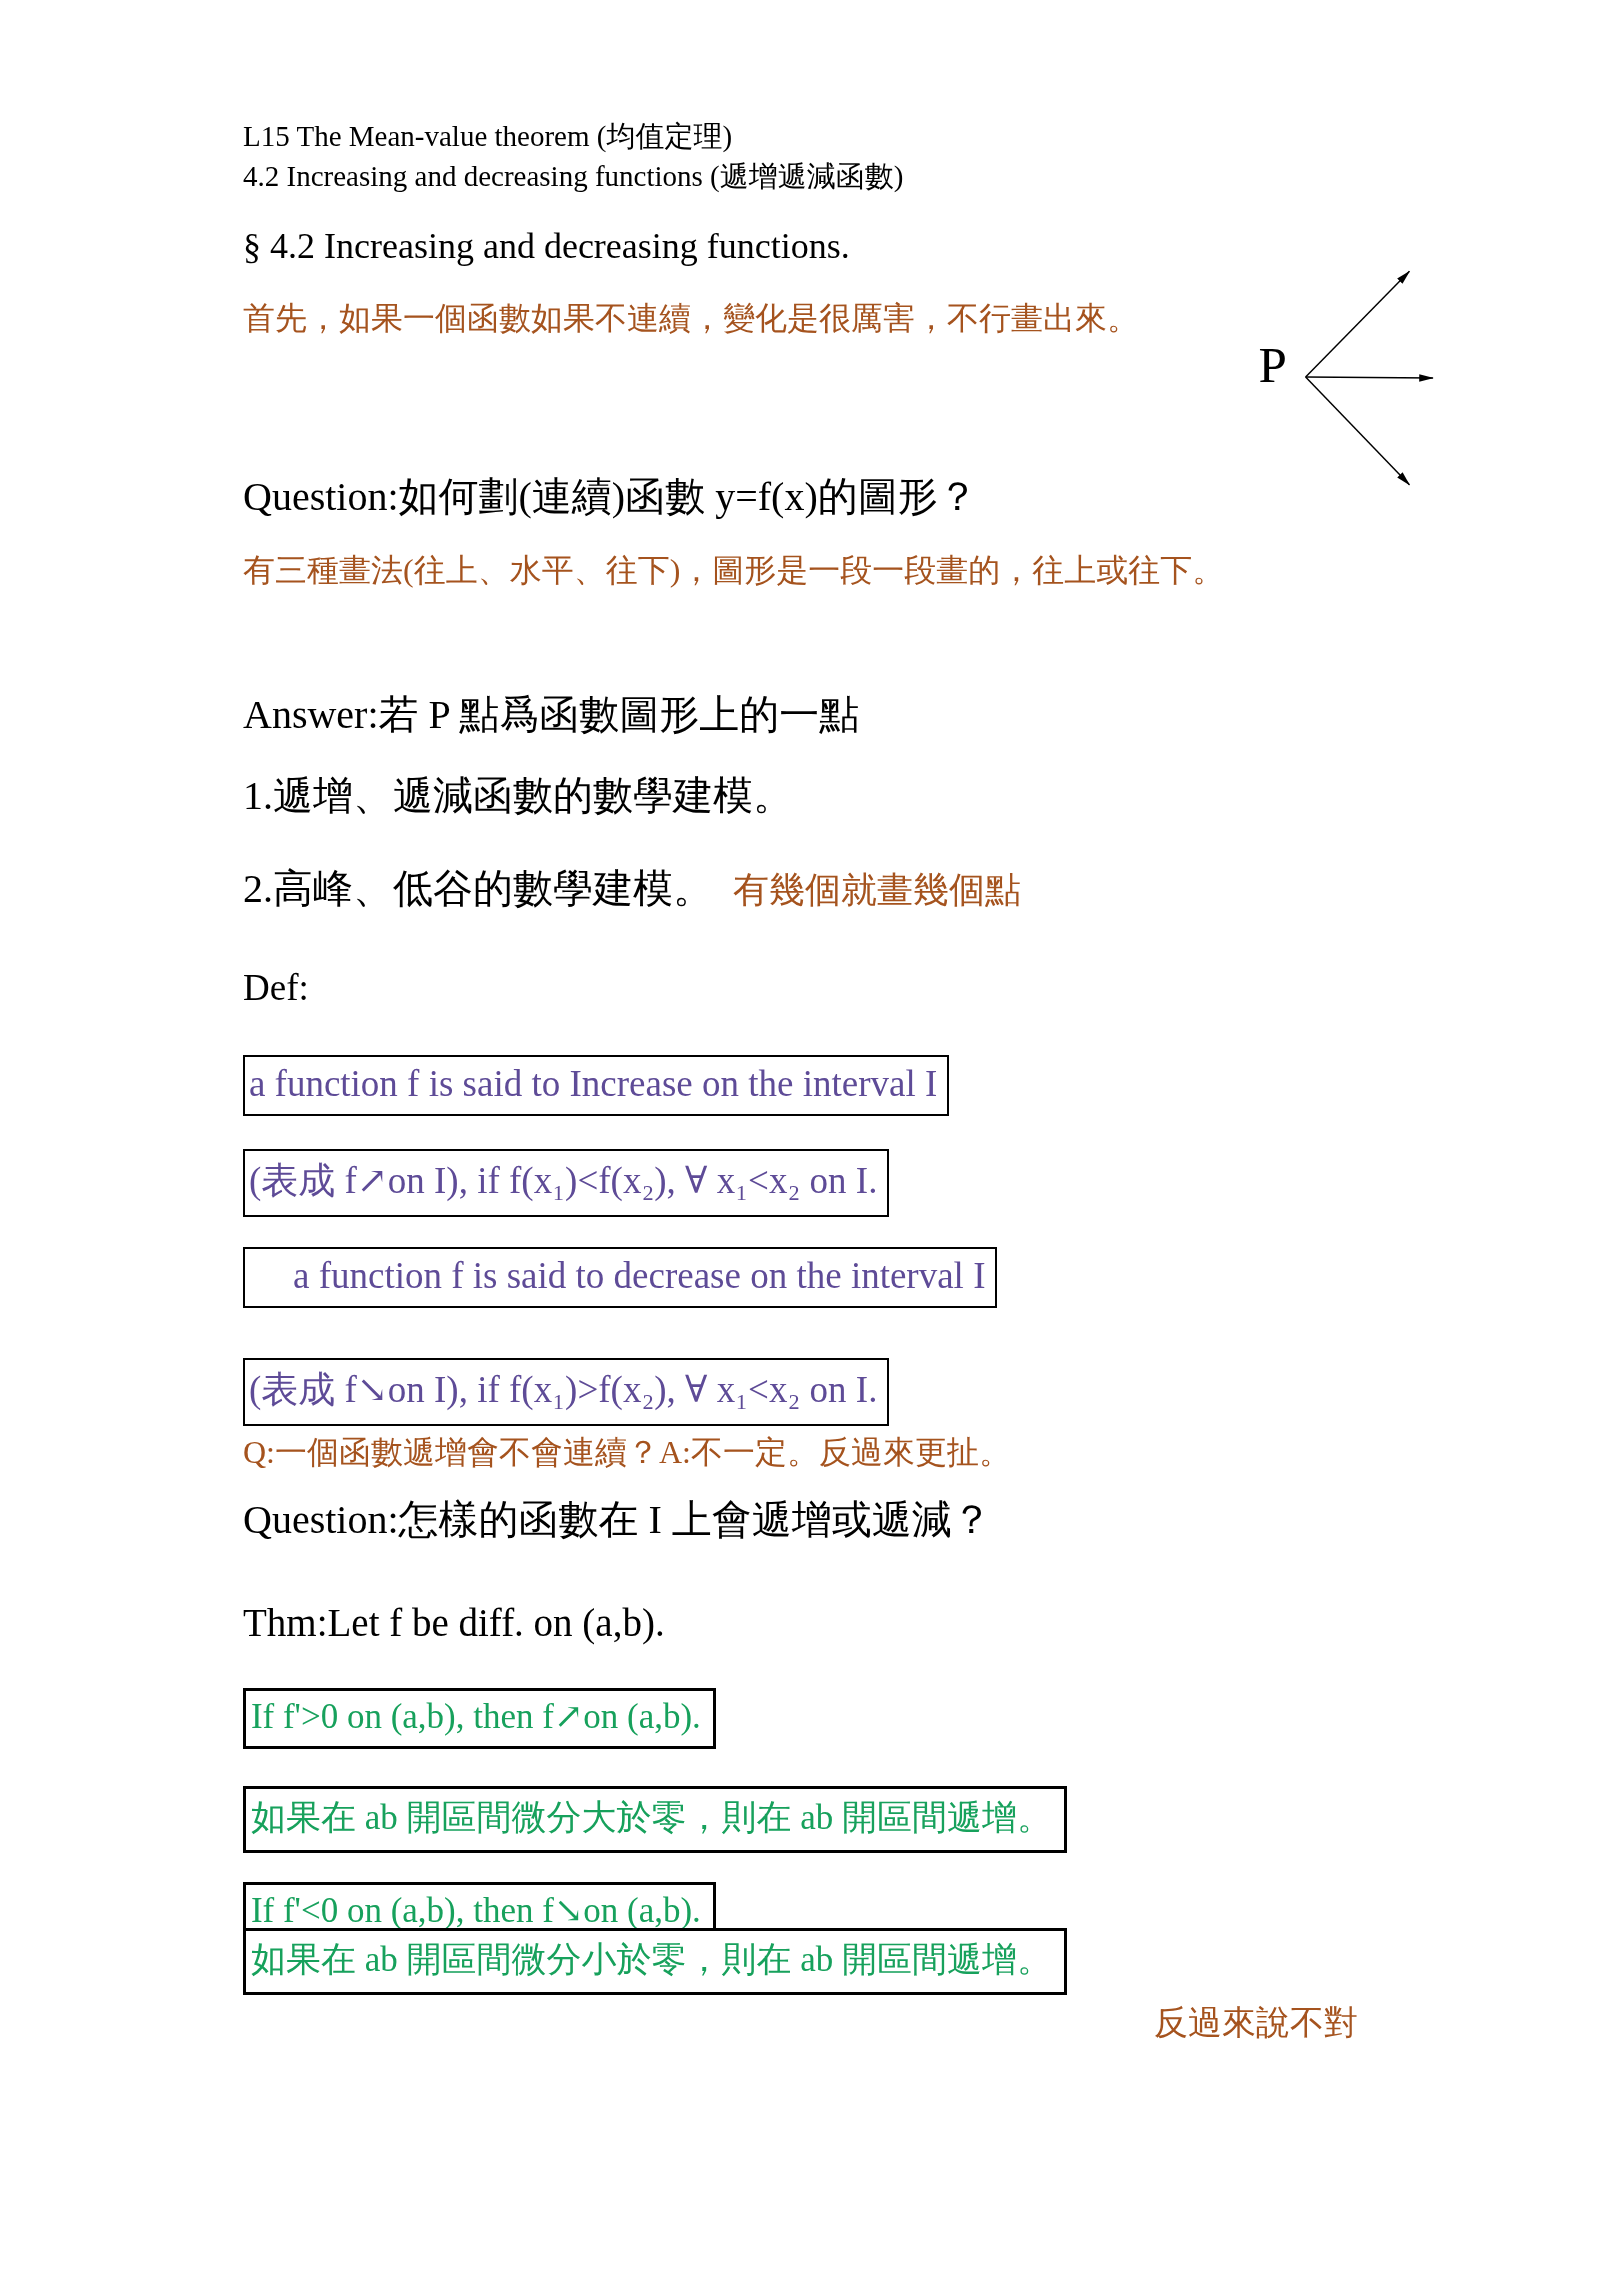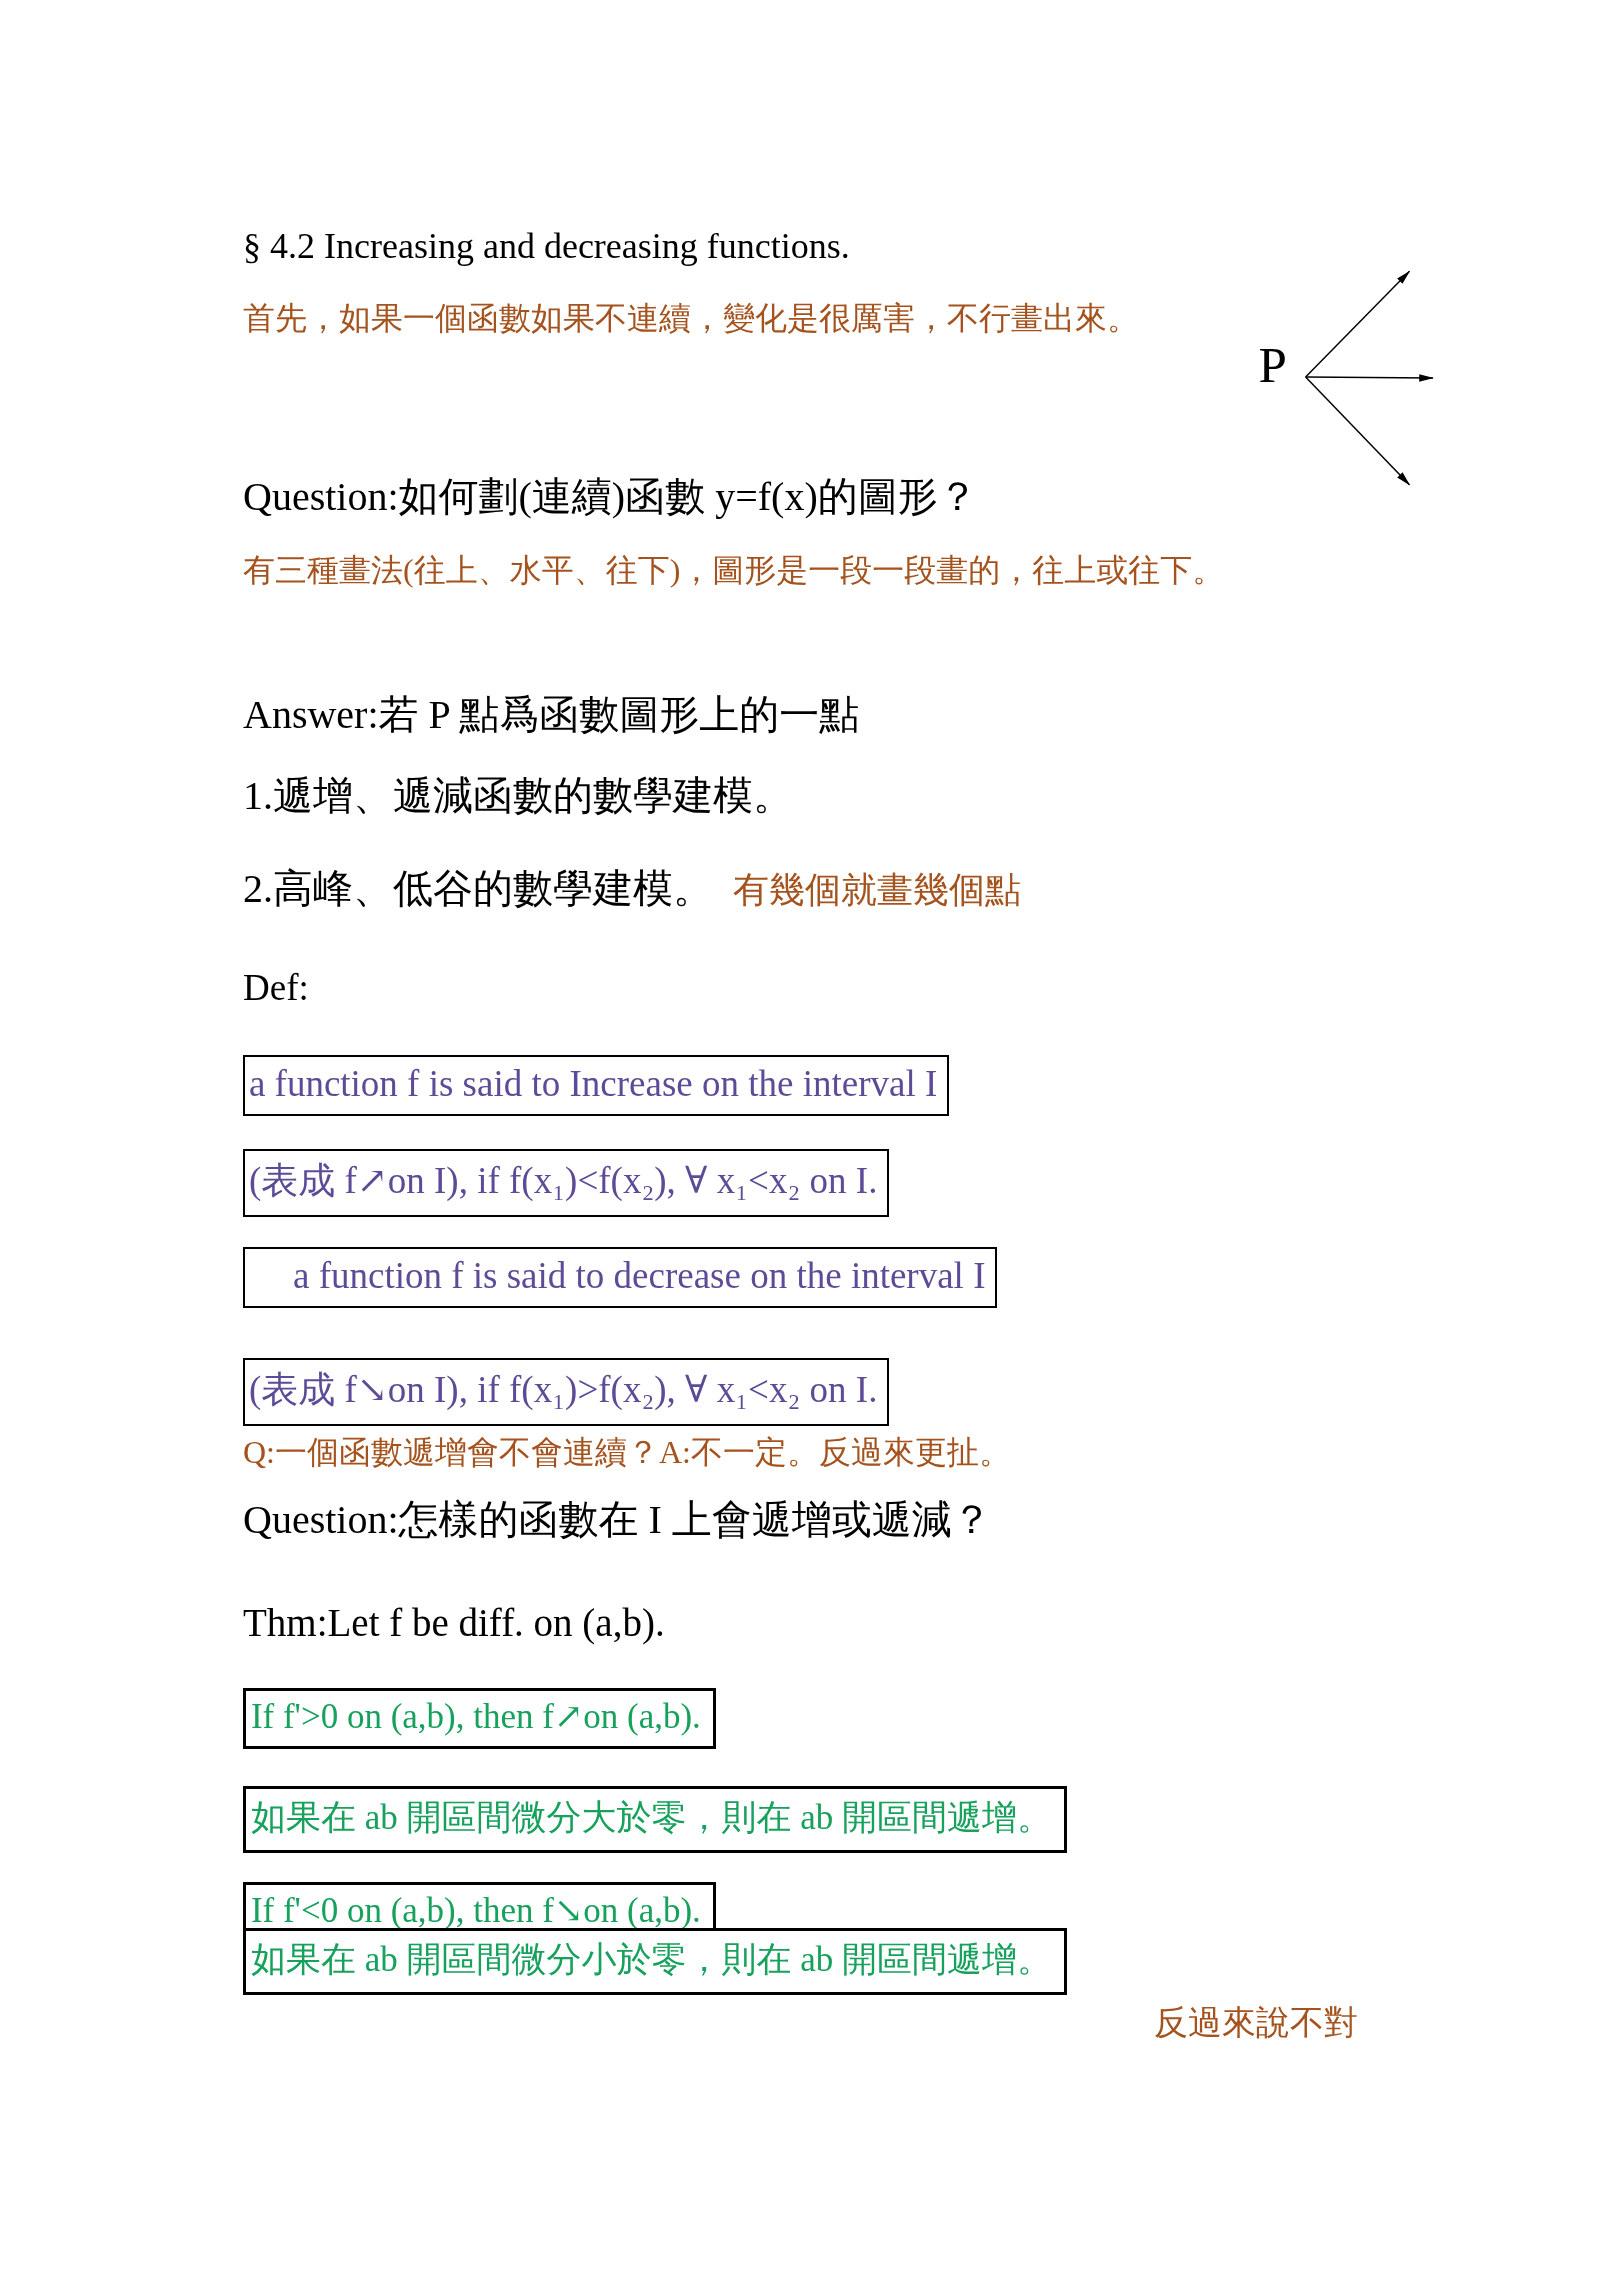--- a/index.html
+++ b/index.html
@@ -40,20 +40,22 @@
   .thmbox4{top:1928px;}
   .note-converse{top:2000px;left:1154px;font-size:34px;color:var(--annot);}
   .p-diagram{top:240px;left:1241px;width:235px;height:284px;}
   .p-diagram svg{position:absolute;top:0;left:0;}
   .p-label{position:absolute;top:96px;left:17.6px;font-size:51px;color:#000;}
 </style>
 </head>
 <body>
 
 <div class="abs header-block">
+  <div>L15 The Mean-value theorem (均值定理)</div>
+  <div>4.2 Increasing and decreasing functions (遞增遞減函數)</div>
 </div>
 
 <div class="abs section-title">§ 4.2 Increasing and decreasing functions.</div>
 
 <div class="abs note-intro">
   <div>首先，如果一個函數如果不連續，變化是很厲害，不行畫出來。</div>
 </div>
 
 <div class="abs p-diagram">
   <span class="p-label">P</span>

